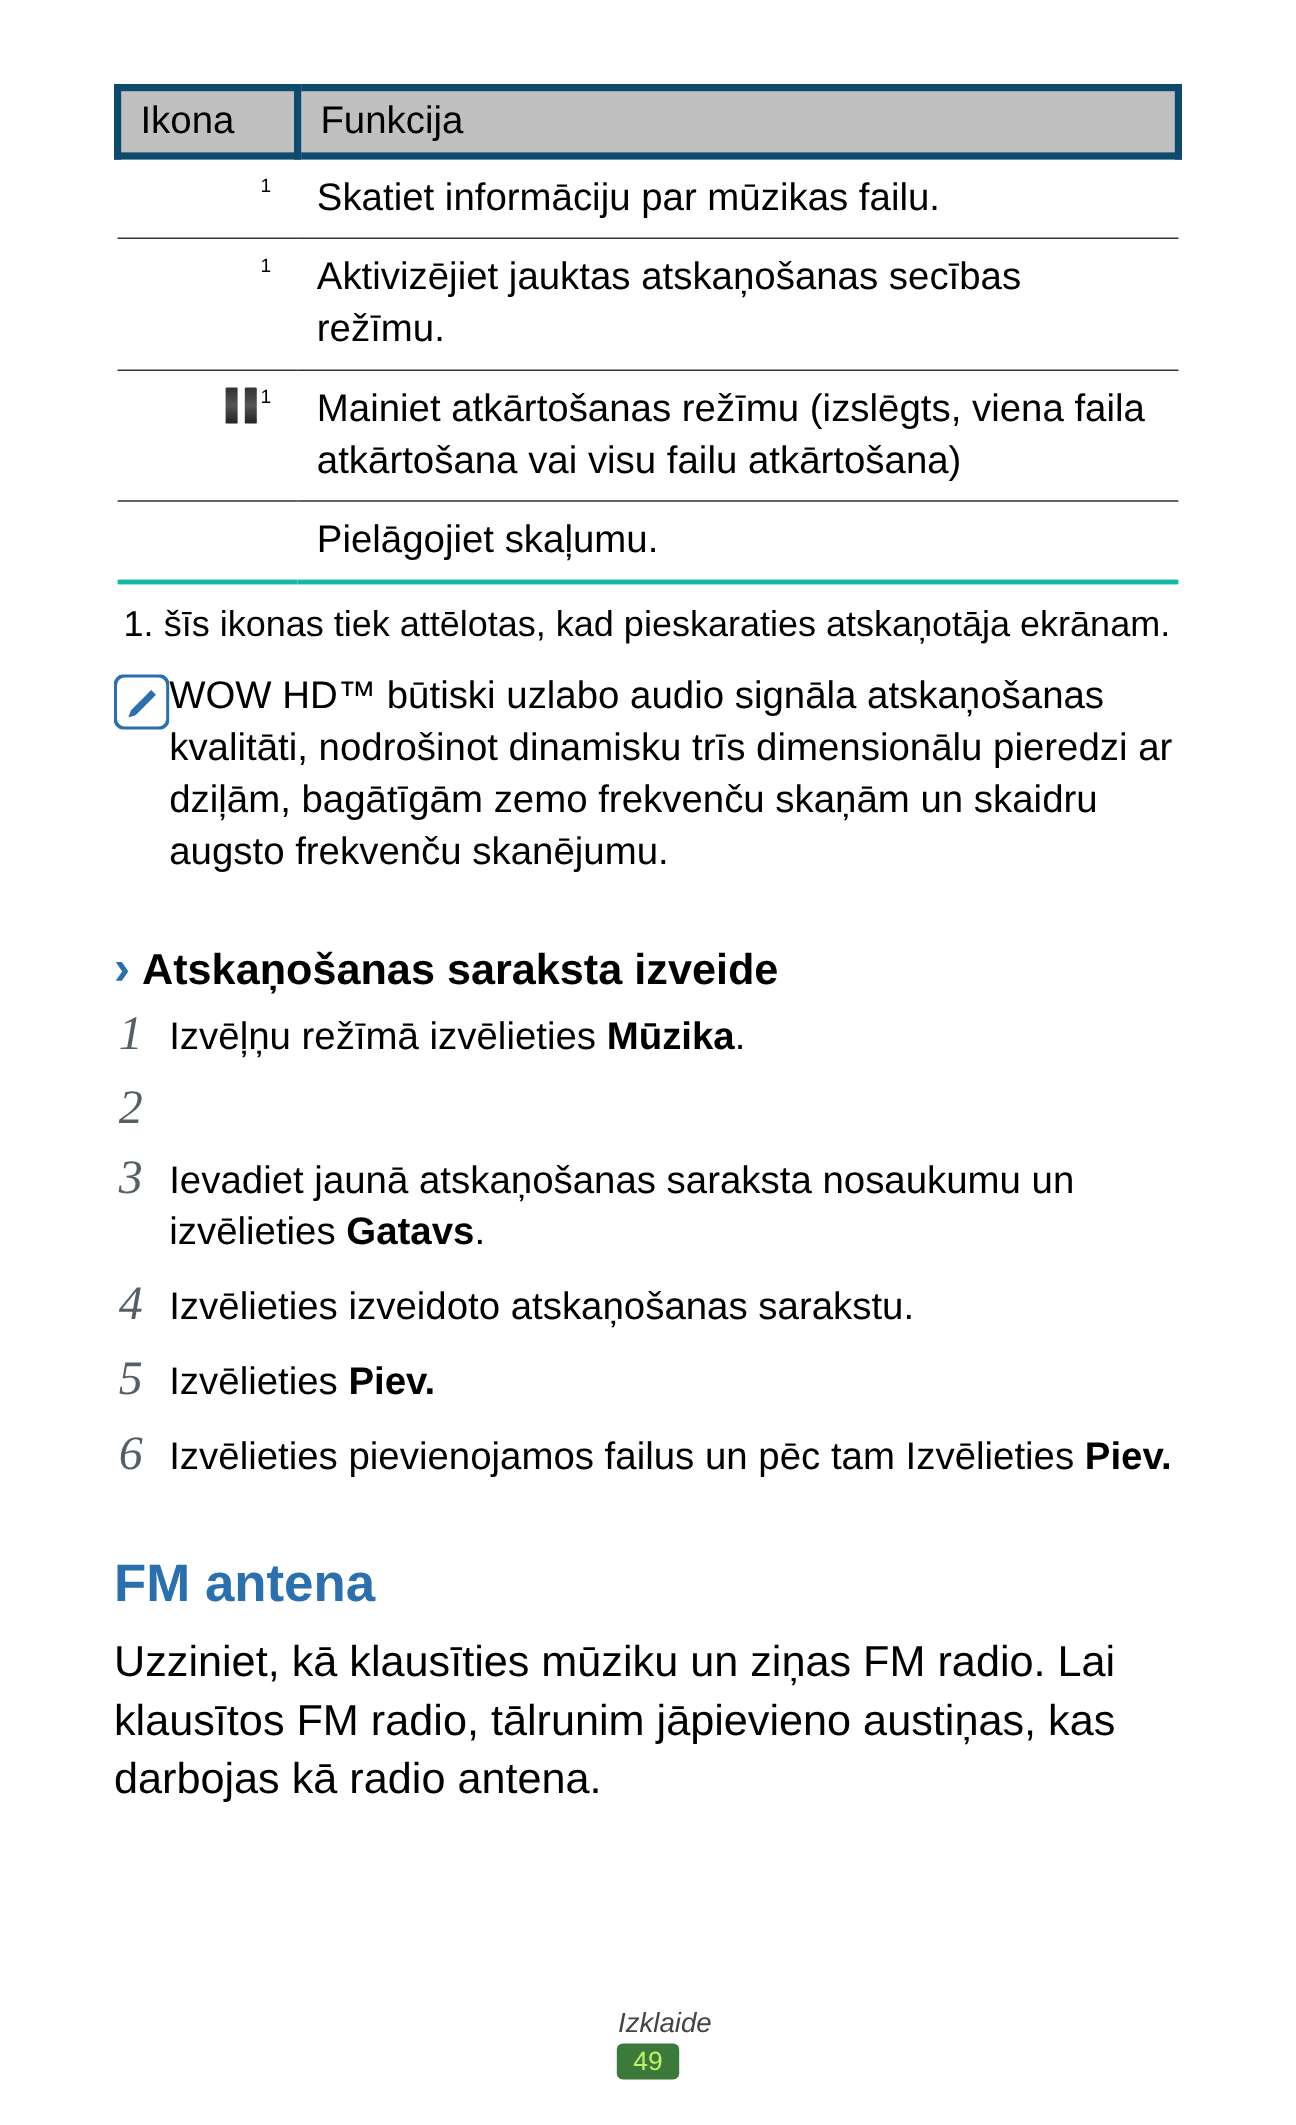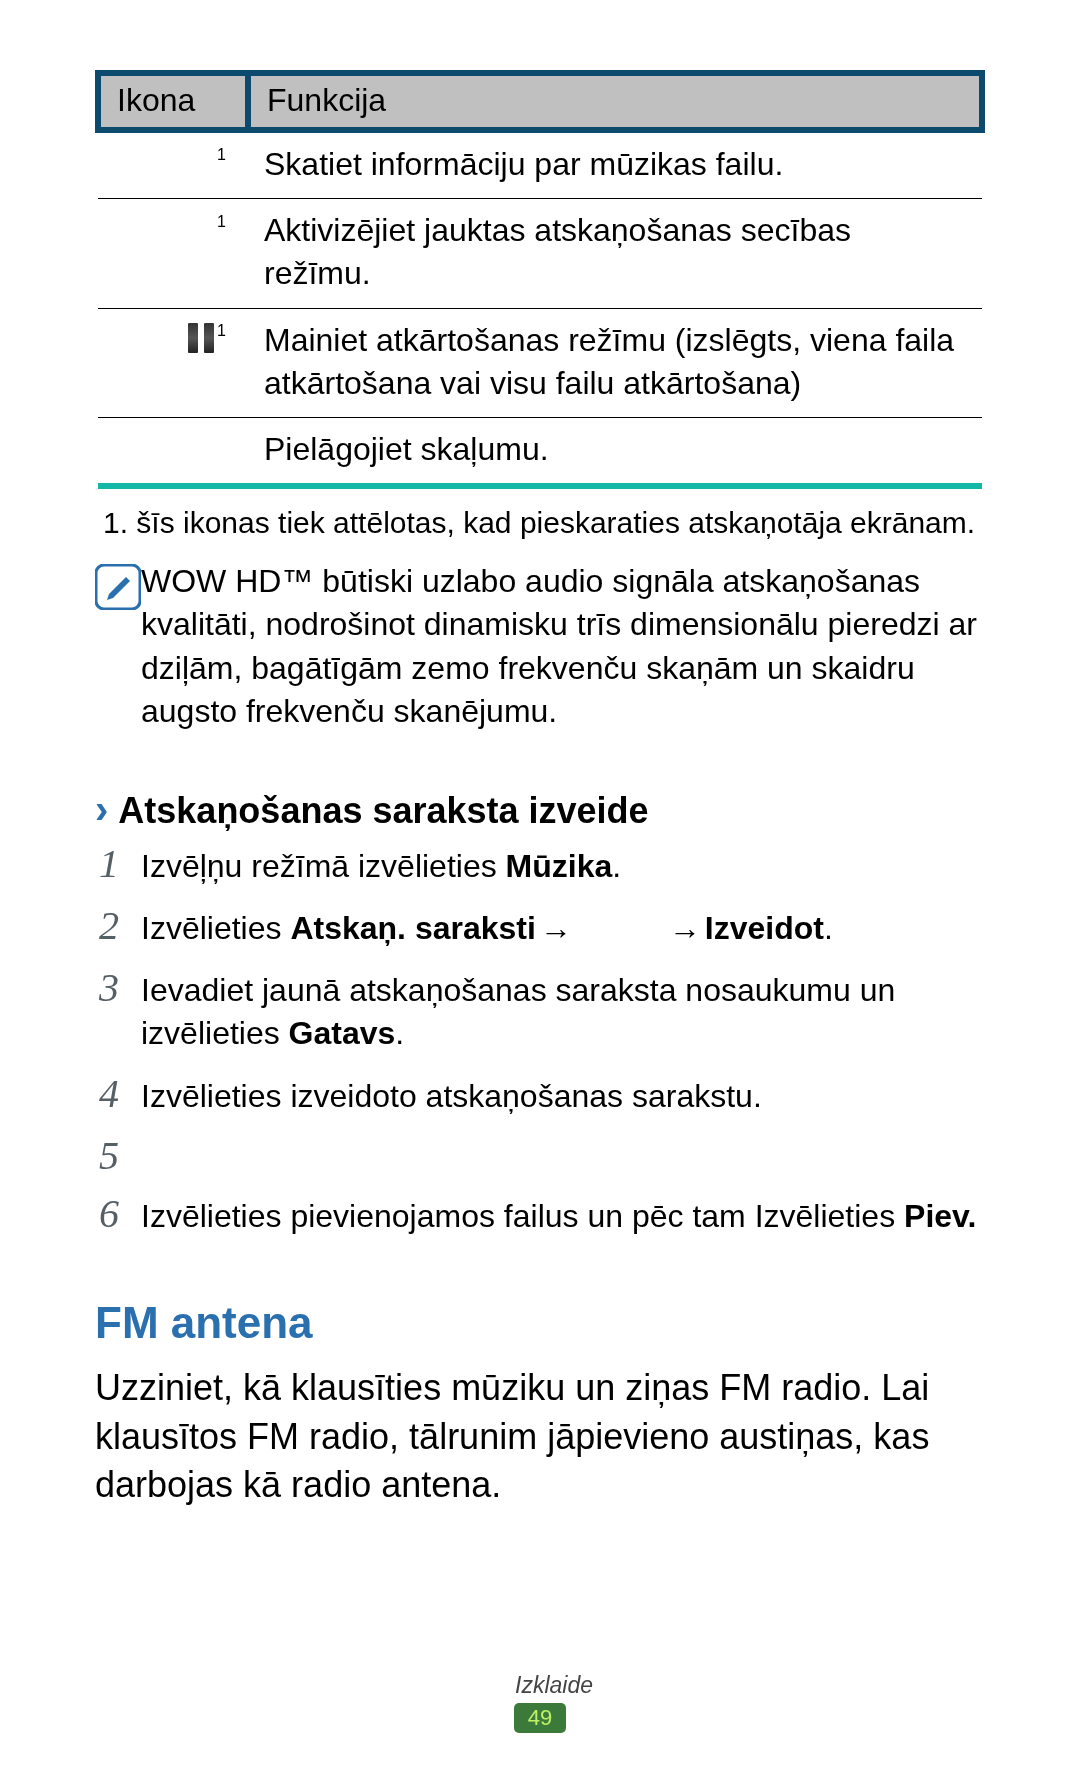--- a/index.html
+++ b/index.html
@@ -30,21 +30,21 @@
     padding: 6px 16px 8px 16px;
   }
   .icon-table th.col-icon { width: 150px; }
   .icon-table td {
     border-bottom: 1.5px solid #000;
     font-size: 32px;
     padding: 10px 16px 12px 16px;
     vertical-align: middle;
     line-height: 1.35;
   }
-  .icon-table tr:last-child td { border-bottom: 6px solid #14b8a6; }
+  .icon-table tr:last-child td { border-bottom: 4px solid #14b8a6; }
   .icon-table td.icon-cell {
     text-align: right;
     vertical-align: top;
     padding-right: 22px;
   }
   .sup {
     font-size: 16px;
     vertical-align: super;
     position: relative;
     top: -3px;
@@ -222,36 +222,36 @@
 
   <div class="steps">
     <div class="step">
       <div class="step-num">1</div>
       <div class="step-text">
         <span>Izvēļņu režīmā izvēlieties </span><b>Mūzika</b><span>.</span>
       </div>
     </div>
     <div class="step">
       <div class="step-num">2</div>
-      <div class="step-text">
-        <span>Izvēlieties </span><b>Atskaņ. saraksti</b><span class="arrow"> → </span><span style="white-space:pre;">          </span><span class="arrow">→ </span><b>Izveidot</b><span>.</span>
-      </div>
     </div>
     <div class="step">
       <div class="step-num">3</div>
       <div class="step-text">
         <span>Ievadiet jaunā atskaņošanas saraksta nosaukumu un izvēlieties </span><b>Gatavs</b><span>.</span>
       </div>
     </div>
     <div class="step">
       <div class="step-num">4</div>
       <div class="step-text">Izvēlieties izveidoto atskaņošanas sarakstu.</div>
     </div>
     <div class="step">
       <div class="step-num">5</div>
+      <div class="step-text">
+        <span>Izvēlieties </span><b>Piev.</b>
+      </div>
     </div>
     <div class="step">
       <div class="step-num">6</div>
       <div class="step-text">
         <span>Izvēlieties pievienojamos failus un pēc tam Izvēlieties </span><b>Piev.</b>
       </div>
     </div>
   </div>
 
   <div class="h1-blue">FM antena</div>

